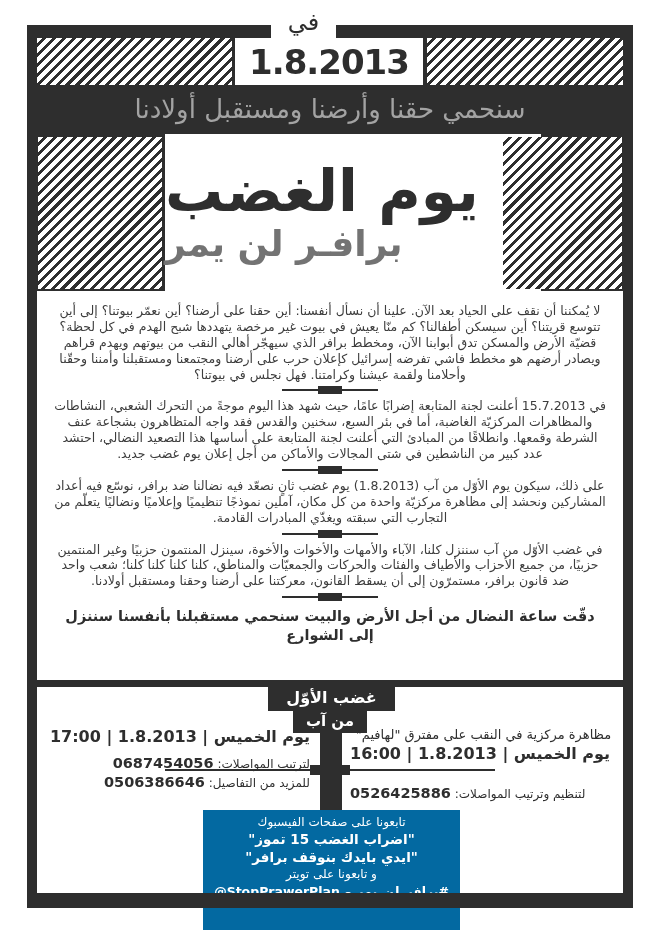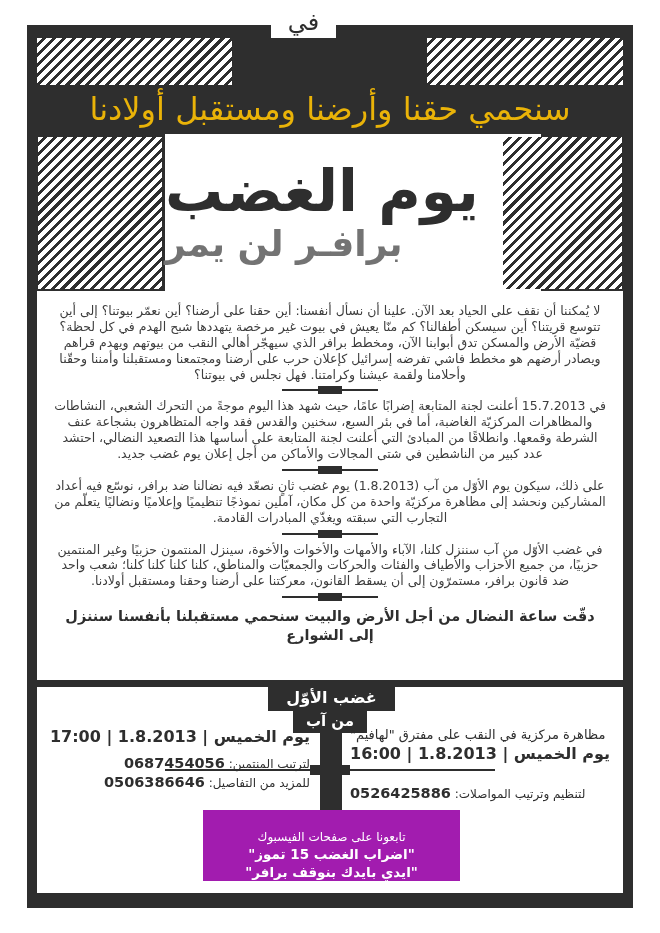--- a/index.html
+++ b/index.html
@@ -12,21 +12,21 @@
   .fi-word{position:absolute;left:244px;top:-19px;width:65px;height:32px;text-align:center;
            font-size:24px;color:#2e2e2e;line-height:32px;}
   
   .header-block{position:absolute;left:10px;top:13px;width:586px;height:253px;background:#2e2e2e;}
   .hatch-tl{position:absolute;left:0;top:0;width:195px;height:47px;}
   .hatch-tr{position:absolute;left:390px;top:0;width:196px;height:47px;}
   .date-box{position:absolute;left:198px;top:0;width:188px;height:47px;background:#ffffff;
             display:flex;align-items:center;justify-content:center;}
   .date-box span{font-weight:bold;font-size:34px;letter-spacing:-1px;color:#2e2e2e;direction:ltr;}
   .tagline{position:absolute;left:0;top:47px;width:586px;height:48px;display:flex;align-items:center;justify-content:center;
-           color:#eab308;font-size:32px;}
+           color:#a3a3a3;font-size:26px;}
   .hatch-ml{position:absolute;left:1px;top:99px;width:124px;height:152px;}
   .hatch-mr{position:absolute;left:466px;top:99px;width:119px;height:152px;}
   .title-box{position:absolute;left:128px;top:96px;width:376px;height:157px;background:#ffffff;
              display:flex;flex-direction:column;align-items:flex-end;justify-content:center;}
   .title-box .t1{font-size:58px;font-weight:bold;color:#2e2e2e;line-height:1.05;white-space:nowrap;}
   .title-box .t2{font-size:36px;font-weight:bold;color:#737373;line-height:1.1;white-space:nowrap;margin-top:2px;}
   
   .content{position:absolute;left:10px;top:266px;width:586px;height:389px;background:#ffffff;
            box-sizing:border-box;padding:6px 16px 0 16px;text-align:center;color:#3d3d3d;
            font-size:12.5px;line-height:1.27;}
@@ -42,28 +42,28 @@
   .badge2{position:absolute;left:266px;top:686px;width:74px;height:22px;background:#2e2e2e;color:#fff;
           font-weight:bold;font-size:15px;display:flex;align-items:flex-start;justify-content:center;line-height:20px;}
   .v-bar{position:absolute;left:293px;top:707px;width:22px;height:78px;background:#2e2e2e;}
   .u-line-r{position:absolute;left:138px;top:744px;width:145px;height:2px;background:#2e2e2e;}
   .u-line-l{position:absolute;left:323px;top:744px;width:145px;height:2px;background:#2e2e2e;}
   .c-square{position:absolute;left:283px;top:740px;width:40px;height:10px;background:#2e2e2e;}
   .col{position:absolute;top:701px;color:#2e2e2e;}
   .col-arara{left:14px;width:269px;text-align:right;}
   .col-negev{left:323px;width:267px;text-align:left;}
   .evt-title{font-size:13px;line-height:17px;}
-  .col-negev .evt-title{text-align:left;}
+  .col-negev .evt-title{text-align:center;}
   .evt-date{font-size:16px;font-weight:bold;line-height:21px;}
   .phones{margin-top:8px;font-size:12px;line-height:17.5px;}
   .col-negev .phones{margin-top:21px;}
   .phone-num{font-weight:bold;font-size:14.5px;direction:ltr;unicode-bidi:embed;}
   
-  .social{position:absolute;left:176px;top:785px;width:257px;height:71px;background:#a21caf;color:#ffffff;
-          box-sizing:border-box;padding-top:19px;text-align:center;}
+  .social{position:absolute;left:176px;top:785px;width:257px;height:120px;background:#0369a1;color:#ffffff;
+          box-sizing:border-box;padding-top:4px;text-align:center;}
   .social .s-reg{font-size:12px;line-height:16px;}
   .social .s-bold{font-size:13.5px;font-weight:bold;line-height:18px;}
   .social .s-last{font-size:12.5px;font-weight:bold;line-height:18px;margin-top:1px;}
   .hashtag{letter-spacing:2px;}
   .handle{direction:ltr;unicode-bidi:embed;}
   
   .frame-left{position:absolute;left:0;top:0;width:10px;height:883px;background:#2e2e2e;}
   .frame-right{position:absolute;left:596px;top:0;width:10px;height:883px;background:#2e2e2e;}
   .bottom-bar{position:absolute;left:0;top:868px;width:606px;height:15px;background:#2e2e2e;}
 </style>
@@ -75,20 +75,23 @@
 
     <div class="frame-left"></div>
     <div class="frame-right"></div>
 
     <div class="top-bar-seg" style="left:0;width:244px;"></div>
     <div class="top-bar-seg" style="left:309px;width:297px;"></div>
     <div class="fi-word">في</div>
 
     <div class="header-block">
       <div class="hatch hatch-tl"></div>
+      <div class="date-box">
+        <span>1.8.2013</span>
+      </div>
       <div class="hatch hatch-tr"></div>
 
       <div class="tagline">سنحمي حقنا وأرضنا ومستقبل أولادنا</div>
 
       <div class="hatch hatch-ml"></div>
       <div class="title-box">
         <div class="t1">يوم الغضب</div>
         <div class="t2">برافـر لن يمر</div>
       </div>
       <div class="hatch hatch-mr"></div>
@@ -120,21 +123,21 @@
       <div class="phones">
         <span>لتنظيم وترتيب المواصلات:</span>
         <span class="phone-num">0526425886</span>
       </div>
     </div>
 
     <div class="col col-arara">
       <div class="evt-date">يوم الخميس | 1.8.2013 |  17:00</div>
       <div class="phones">
         <div>
-          <span>لترتيب المنتمين:</span>
+          <span>لترتيب المواصلات:</span>
           <span class="phone-num">0687454056</span>
         </div>
         <div>
           <span>للمزيد من التفاصيل:</span>
           <span class="phone-num">0506386646</span>
         </div>
       </div>
     </div>
 
     <div class="social">

